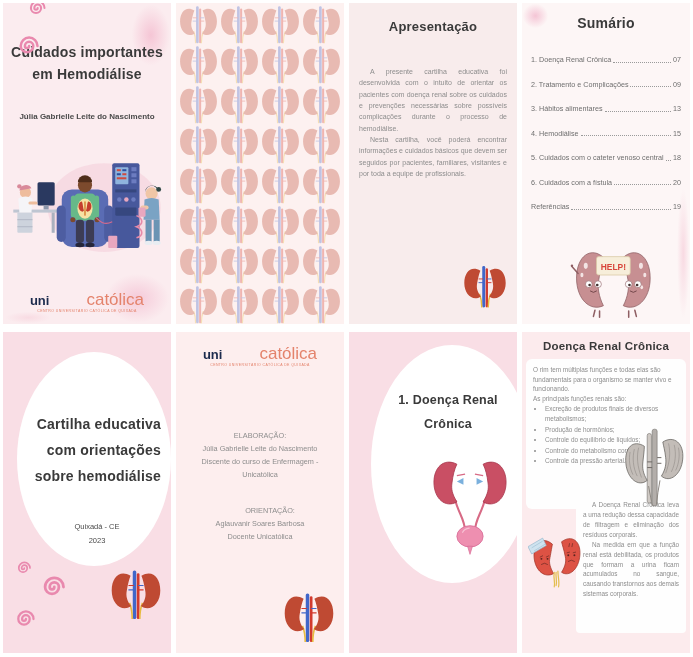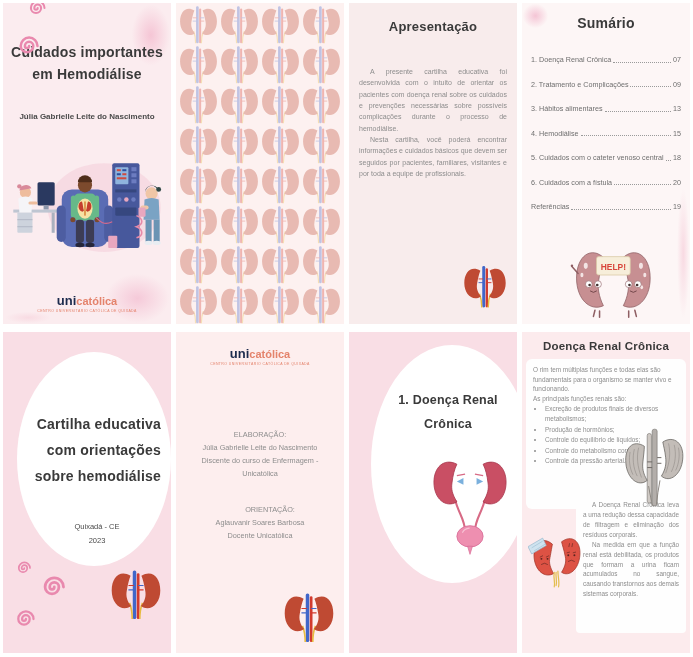--- a/index.html
+++ b/index.html
@@ -6,21 +6,21 @@
   html,body { width:693px; height:657px; background:#ffffff; font-family:"Liberation Sans", sans-serif; }
   .sheet { width:693px; height:657px; display:grid; grid-template-columns:repeat(4,1fr); grid-template-rows:1fr 1fr; gap:8px 5px; padding:3px 3px 4px 3px; background:#fff; }
   .page { position:relative; overflow:hidden; }
 
   
   .ctr { text-align:center; }
   .title-font { font-weight:800; color:#3a3a3a; letter-spacing:.2px; }
   .body-gray { color:#8d8d8d; }
   .logo { text-align:center; line-height:1; }
   .lg-uni { font-weight:800; font-size:13px; color:#1c2b4d; }
-  .lg-cat { font-weight:700; font-size:11px; color:#e4836c; }
+  .lg-cat { font-weight:400; font-size:17px; color:#e4836c;padding-left:37px; }
   .lg-tag { font-size:3.5px; color:#e4836c; letter-spacing:.4px; margin-top:1.5px; }
   .spiral { position:absolute; }
 
   
   .p1 { background:
     radial-gradient(closest-side at 88% 10%, rgba(240,166,192,.55), rgba(240,166,192,0) 95%),
     radial-gradient(closest-side at 0% 42%, rgba(244,196,210,.6), rgba(244,196,210,0) 90%),
     radial-gradient(closest-side at 80% 92%, rgba(238,160,190,.45), rgba(238,160,190,0) 95%),
     radial-gradient(closest-side at 15% 98%, rgba(246,205,216,.55), rgba(246,205,216,0) 90%),
     #fbecef; }

